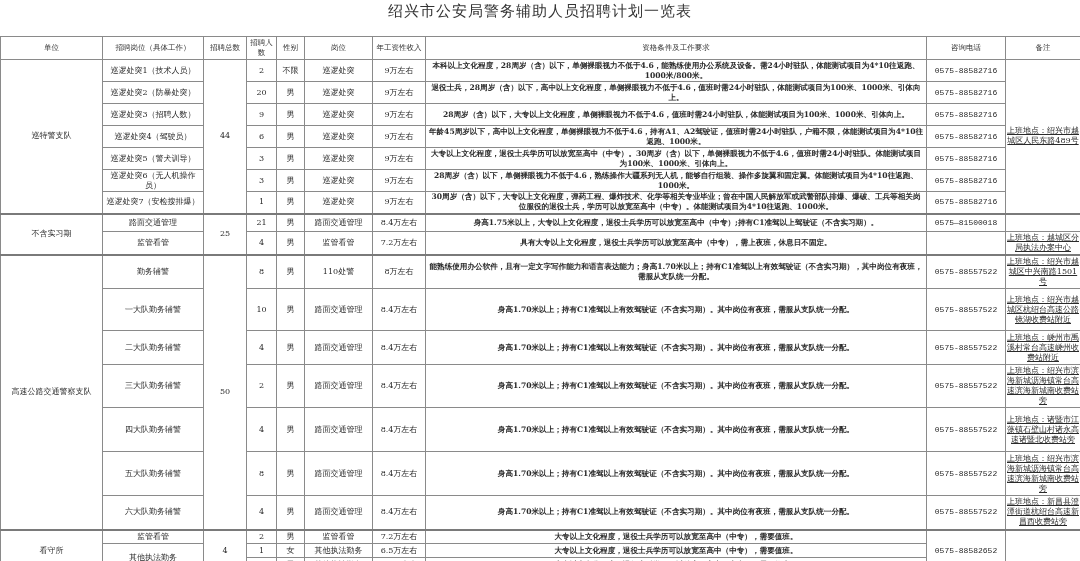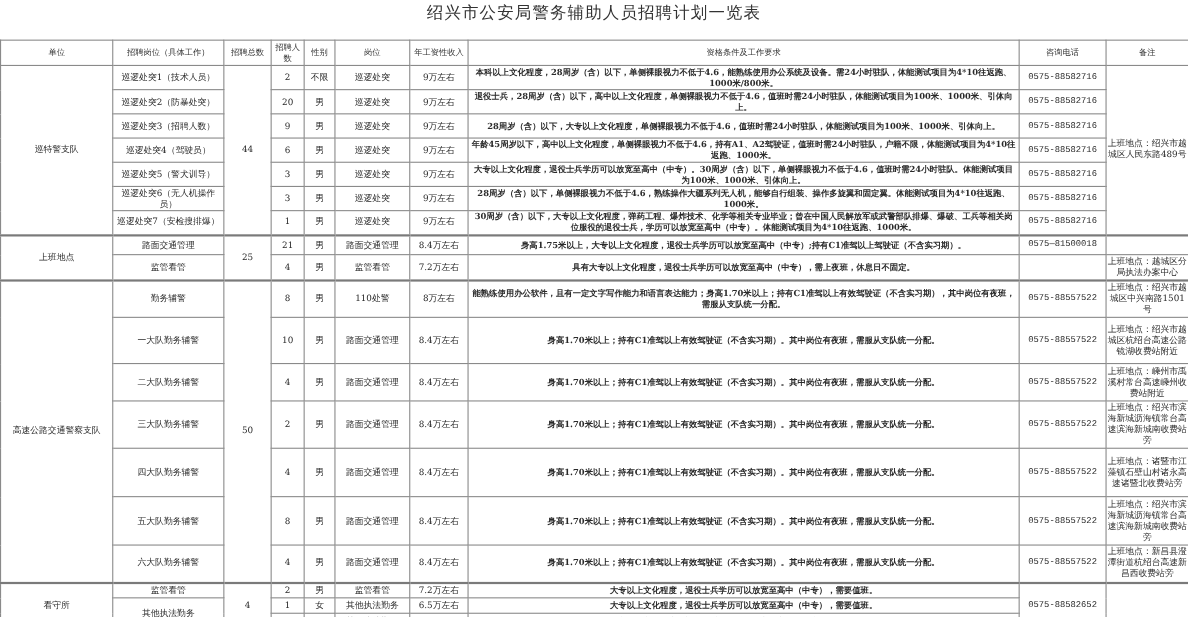--- a/index.html
+++ b/index.html
@@ -4,21 +4,21 @@
 <style>
   html, body { margin: 0; padding: 0; background: #ffffff; }
   body { width: 1080px; height: 561px; overflow: hidden; font-family: "DejaVu Serif", "Liberation Serif", serif; color: #2a2a2a; }
   .title { height: 20px; margin-top: 1px; text-align: center; font-size: 15px; line-height: 20px; letter-spacing: 1px; color: #333; }
   table { border-collapse: collapse; table-layout: fixed; width: 1080px; margin-top: 15px; }
   td, th { border: 1px solid #8a8a8a; text-align: center; vertical-align: middle; font-size: 8px; line-height: 10px; padding: 0 1px; font-weight: normal; overflow: hidden; }
   th { font-family: "DejaVu Sans", "Liberation Sans", sans-serif; font-size: 7.5px; height: 22px; color: #333; }
   td.req { font-size: 7.6px; line-height: 10px; padding: 0 2px; font-weight: bold; }
   td.unit { font-size: 8px; }
   td.phone { font-family: Liberation Mono, monospace; font-size: 8px; }
-  td.remark { font-size: 8px; line-height: 10px; }
+  td.remark { font-size: 8px; line-height: 10px; text-decoration: underline; }
   td.num { font-size: 8px; }
   .thick-top td { border-top: 2px solid #7a7a7a; }
 </style>
 </head>
 <body>
 
 <div class="title">绍兴市公安局警务辅助人员招聘计划一览表</div>
 
 <table>
   <colgroup>
@@ -110,21 +110,21 @@
       <td>巡逻处突7（安检搜排爆）</td>
       <td class="num">1</td>
       <td>男</td>
       <td>巡逻处突</td>
       <td>9万左右</td>
       <td class="req">30周岁（含）以下，大专以上文化程度，弹药工程、爆炸技术、化学等相关专业毕业；曾在中国人民解放军或武警部队排爆、爆破、工兵等相关岗位服役的退役士兵，学历可以放宽至高中（中专）。体能测试项目为4*10往返跑、1000米。</td>
       <td class="phone">0575-88582716</td>
     </tr>
 
     <tr class="thick-top" style="height:18px">
-      <td rowspan="2" class="unit">上班地点</td>
+      <td rowspan="2" class="unit">不含实习期</td>
       <td>路面交通管理</td>
       <td rowspan="2" class="num">25</td>
       <td class="num">21</td>
       <td>男</td>
       <td>路面交通管理</td>
       <td>8.4万左右</td>
       <td class="req">身高1.75米以上，大专以上文化程度，退役士兵学历可以放宽至高中（中专）;持有C1准驾以上驾驶证（不含实习期）。</td>
       <td class="phone">0575—81500018</td>
       <td class="remark"></td>
     </tr>

